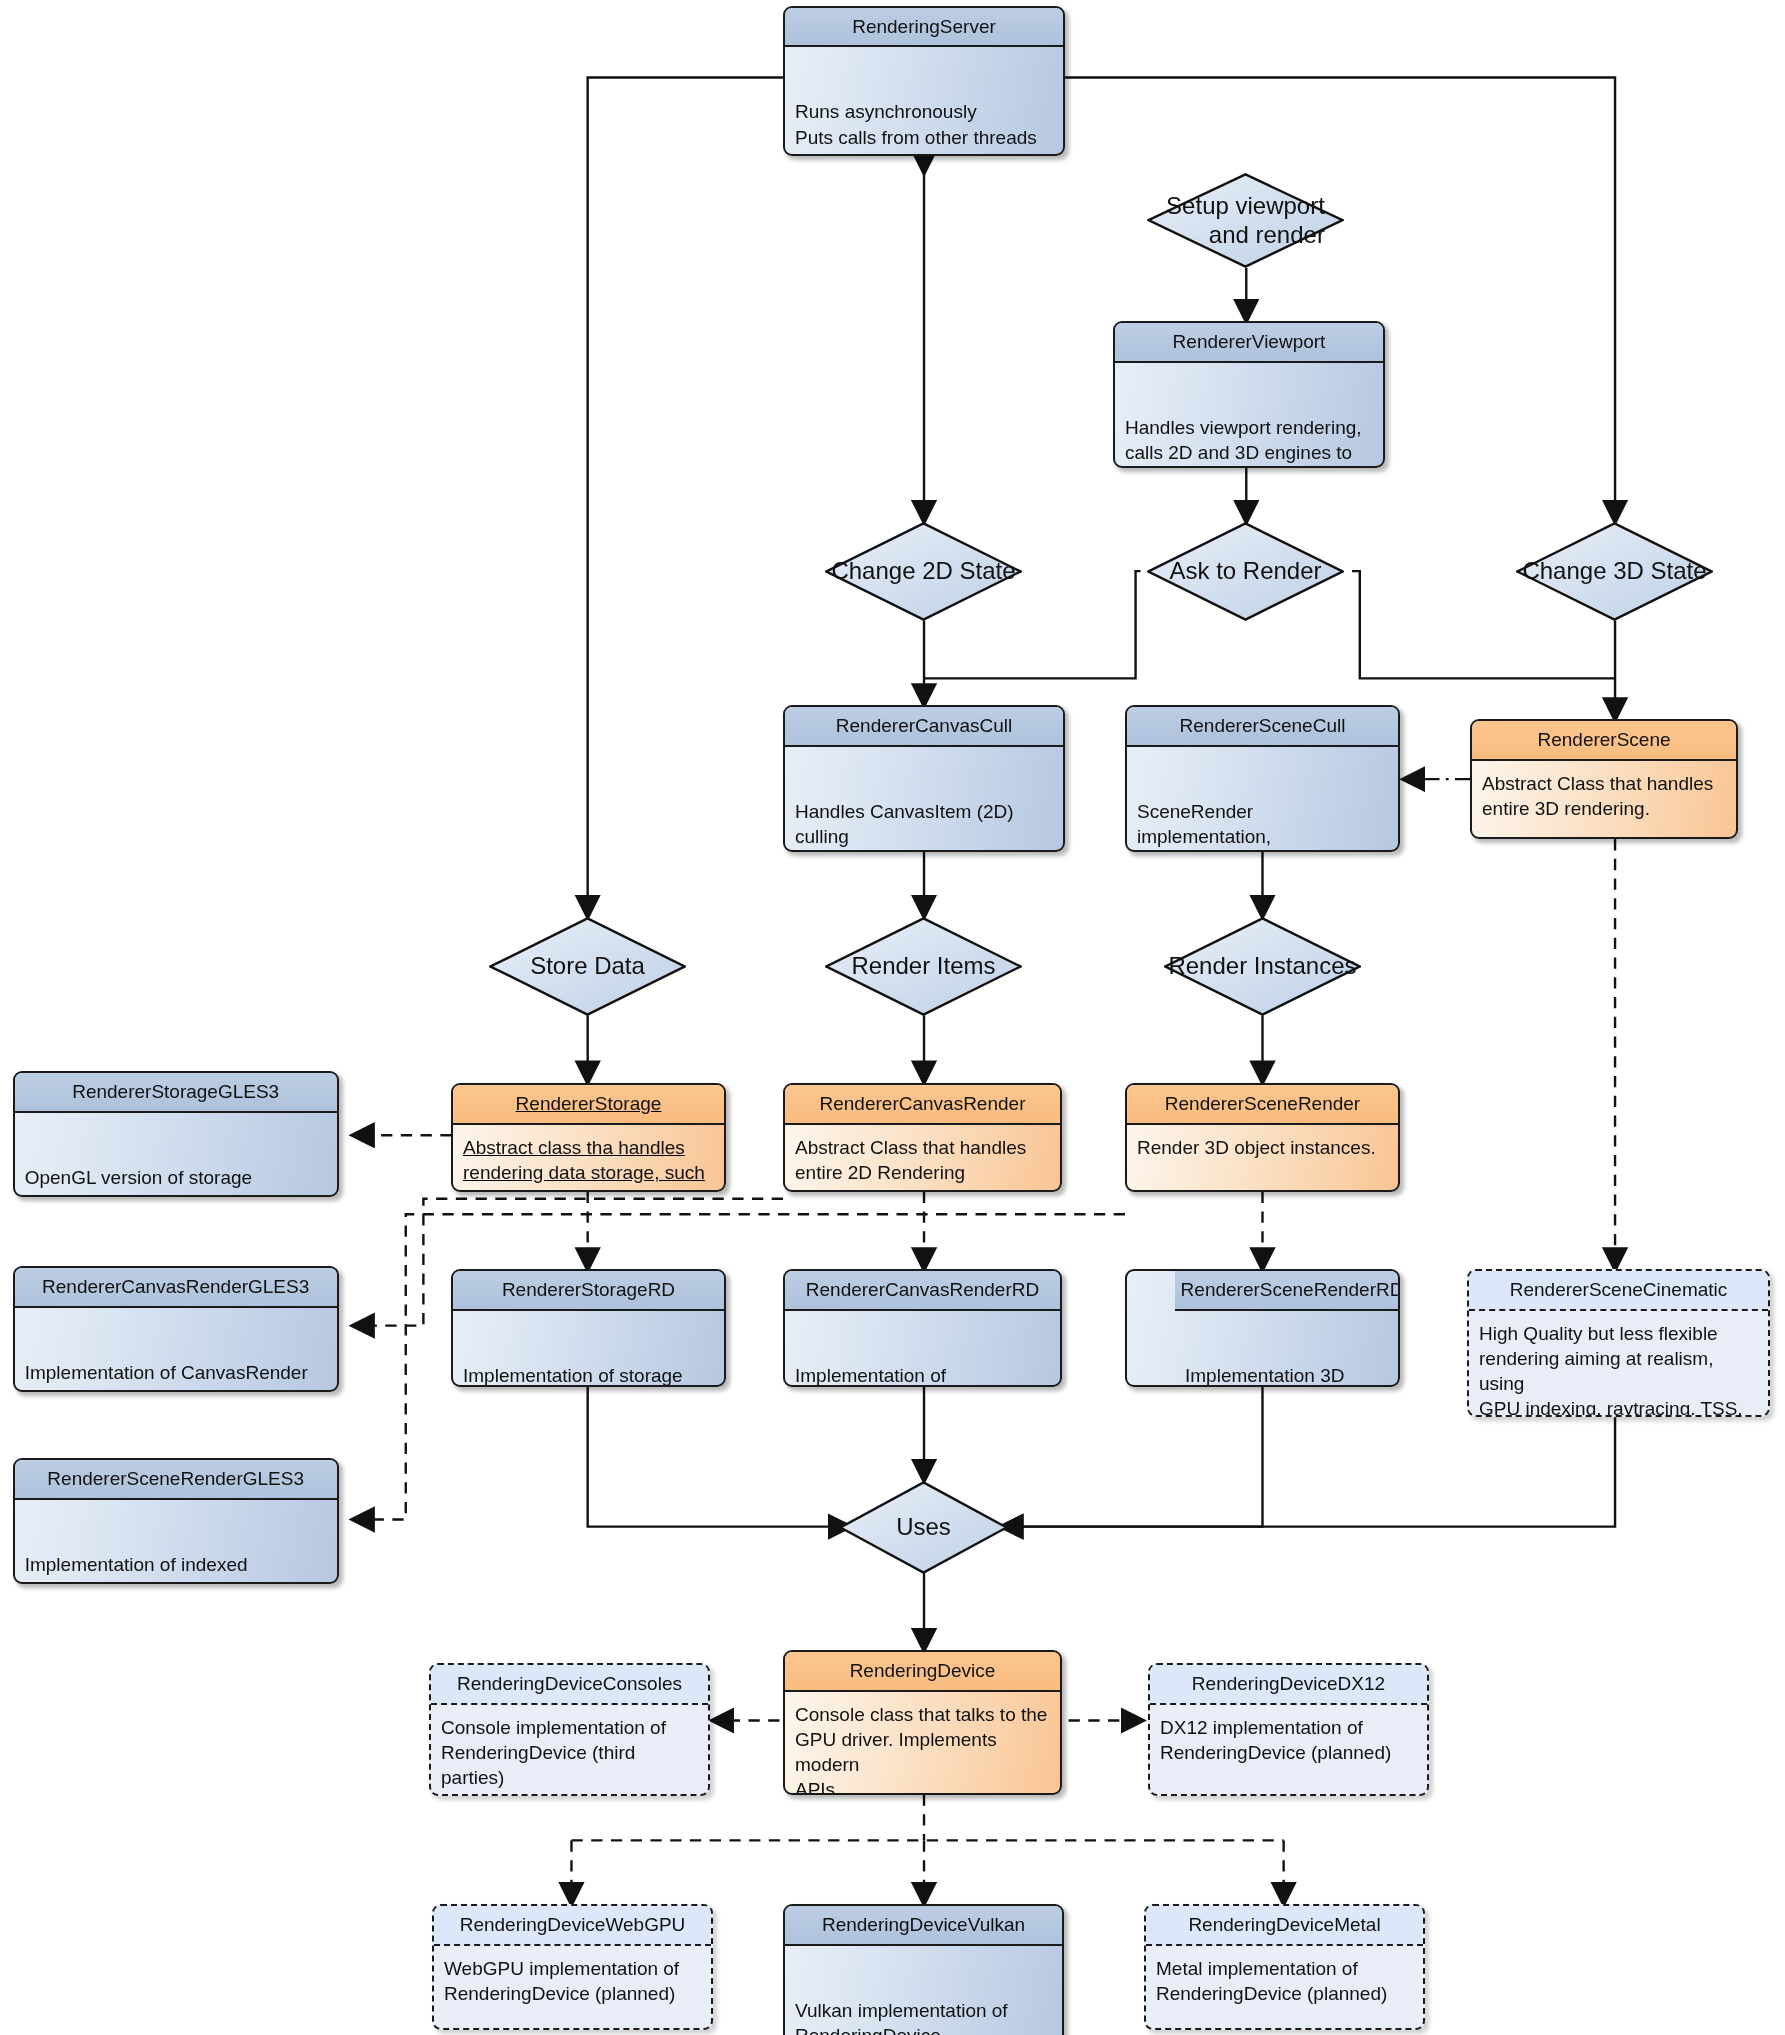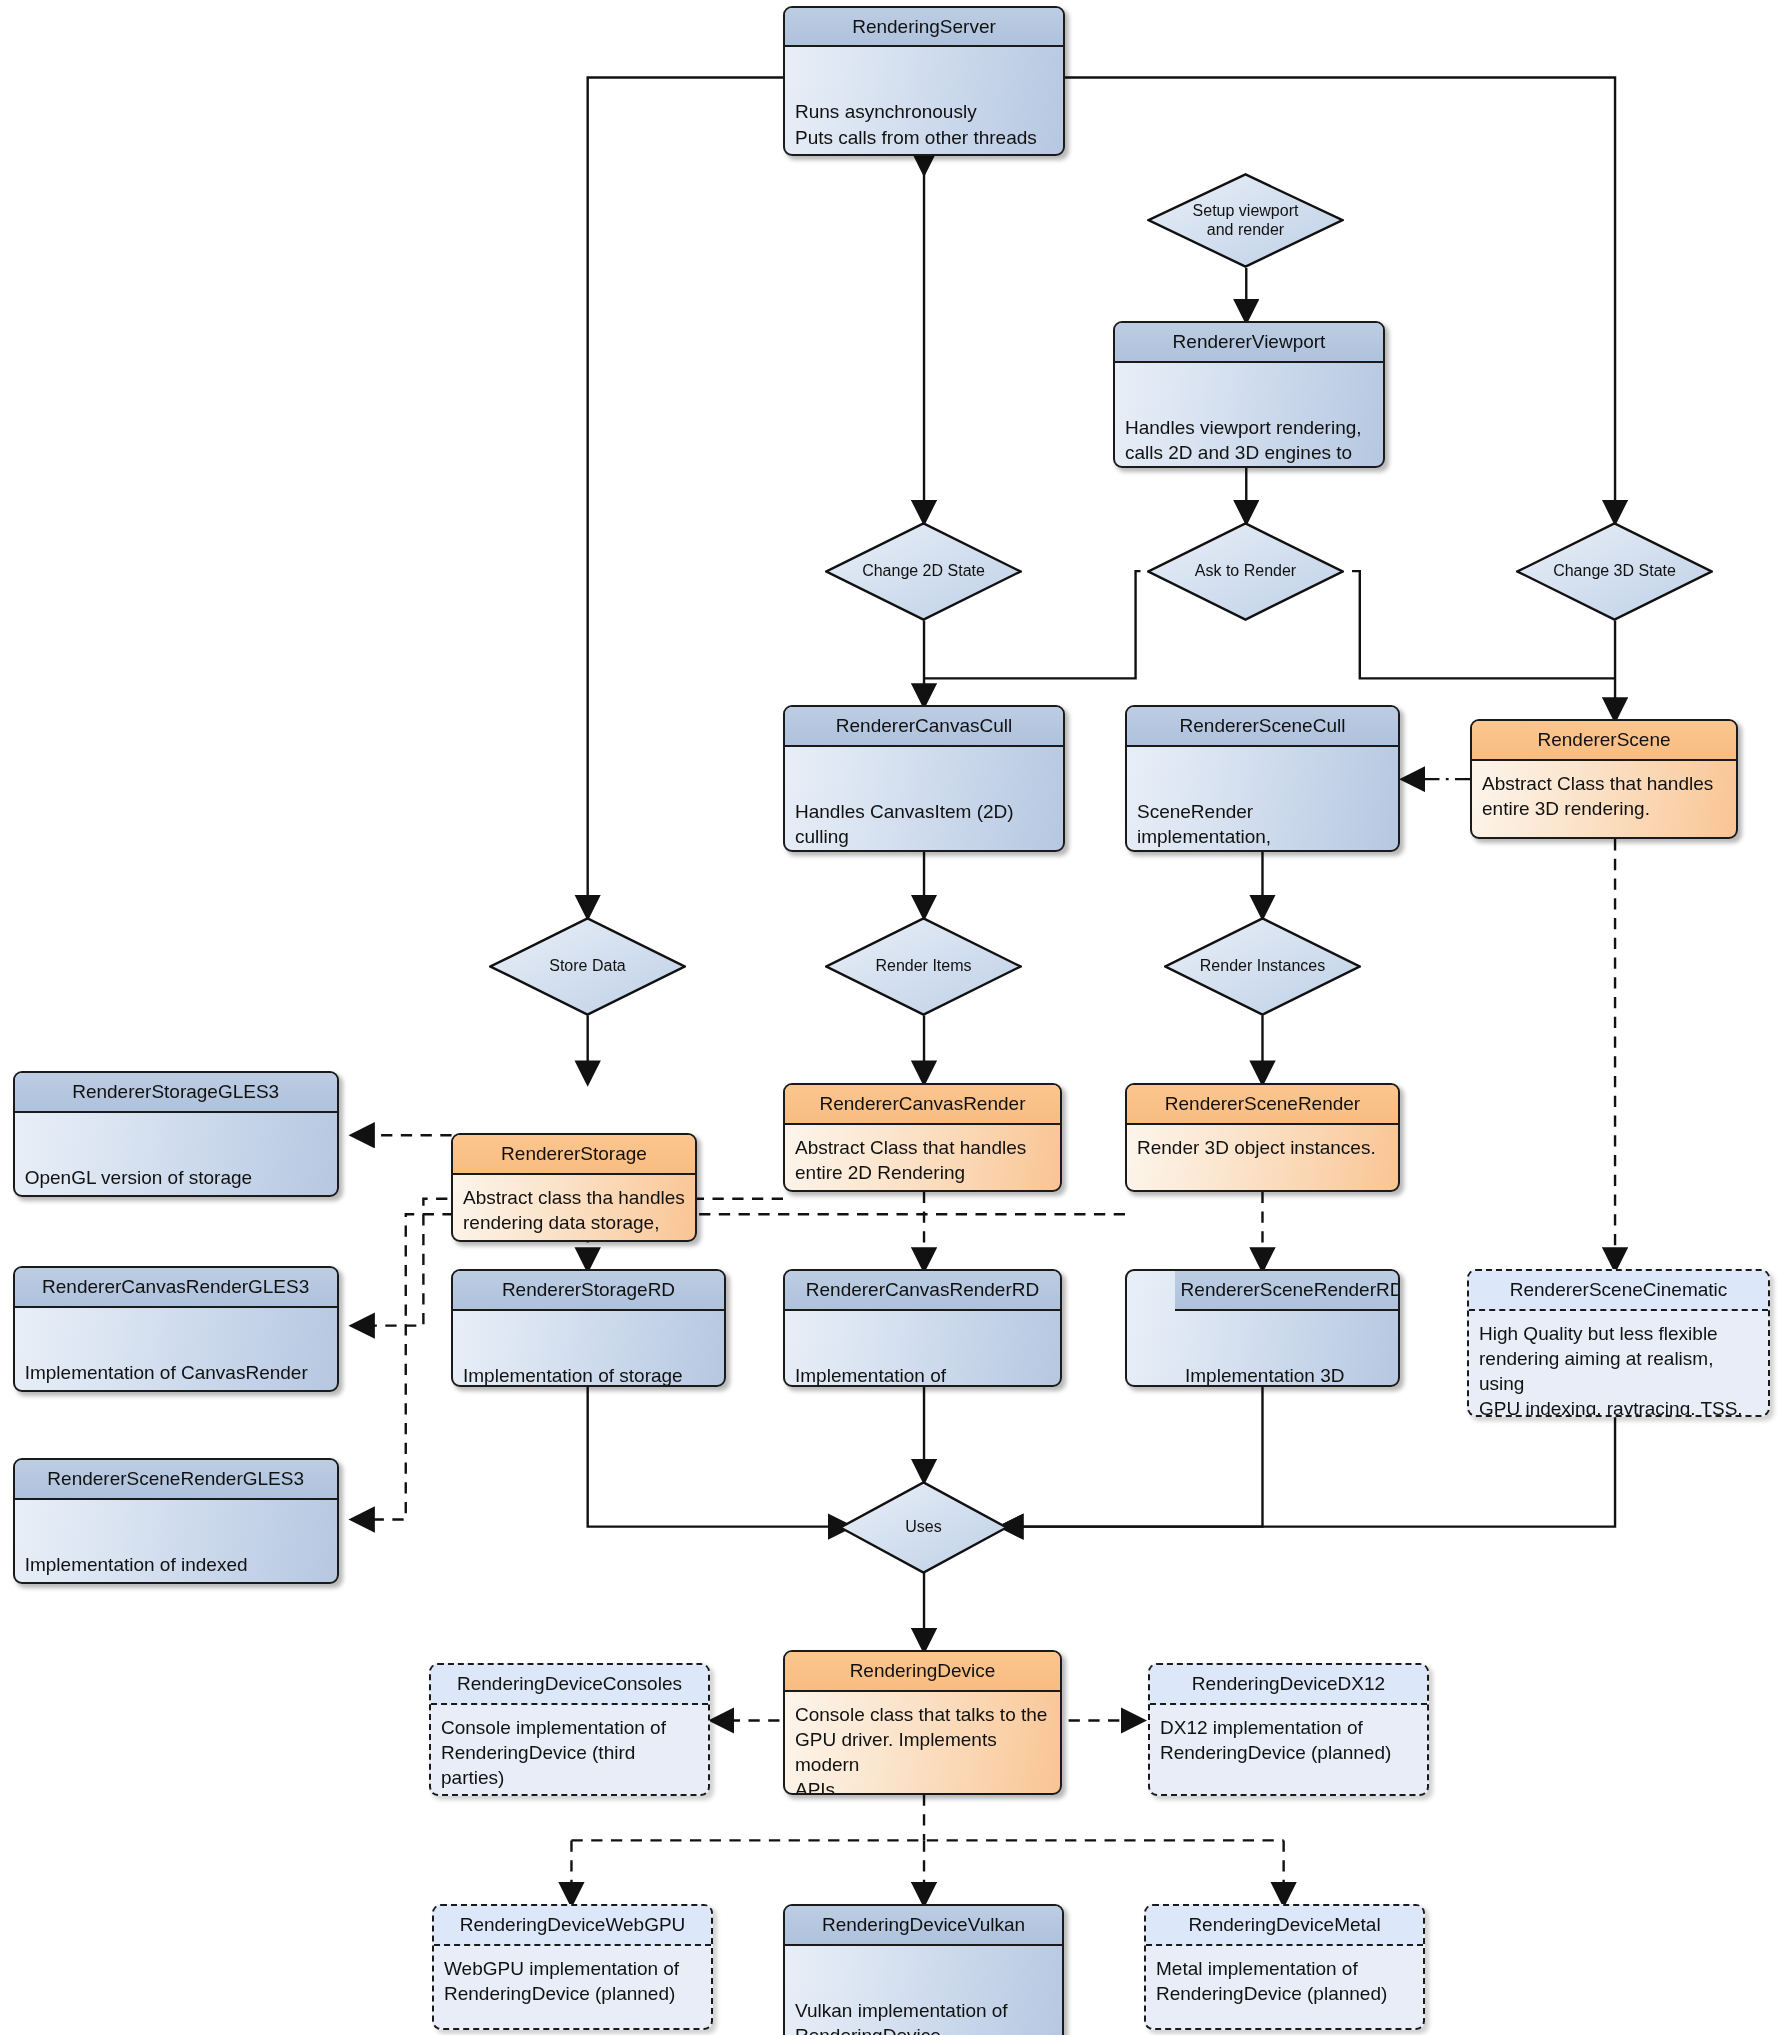--- a/index.html
+++ b/index.html
@@ -25,21 +25,21 @@
   .orange .body{background:transparent;}
 
   
   .dashed{border:2.1px dashed #1a1a1a;background:#e8edf7;box-shadow:3.5px 3.5px 4.2px rgba(0,0,0,0.18);}
   .dashed .hdr{background:#dce8f9;border-bottom:2.1px dashed #1a1a1a;}
   .dashed .body{background:transparent;}
 
   
   .diamond{position:absolute;display:flex;align-items:center;justify-content:center;}
   .diamond .dshape{position:absolute;left:0;top:0;width:100%;height:100%;}
-  .diamond .dlabel{position:relative;z-index:2;text-align:center;font-size:16px;color:#111;
+  .diamond .dlabel{position:relative;z-index:2;text-align:right;font-size:24px;color:#111;
         line-height:1.18;white-space:pre-line;padding:0 4.2px;}
 </style>
 </head>
 <body>
 
 <div id="canvas">
 
   <svg id="wires" viewBox="0 0 2532 2886" xmlns="http://www.w3.org/2000/svg">
     <defs>
       <marker id="ah" viewBox="0 0 12 12" refX="10" refY="6" markerWidth="11" markerHeight="11" orient="auto-start-reverse" markerUnits="strokeWidth">
@@ -154,21 +154,21 @@
     <div class="hdr">RendererScene</div>
     <div class="body">Abstract Class that handles
 entire 3D rendering.</div>
   </div>
 
   <div class="node blue" style="left:12.7px;top:1071px;width:326px;height:126px;">
     <div class="hdr">RendererStorageGLES3</div>
     <div class="body">OpenGL version of storage</div>
   </div>
 
-  <div class="node orange" style="left:451px;top:1133px;width:246px;height:109px;">
+  <div class="node orange" style="left:451px;top:1083px;width:275px;height:109px;text-decoration:underline;">
     <div class="hdr">RendererStorage</div>
     <div class="body">Abstract class tha handles
 rendering data storage, such
 as meshes, textures, etc.</div>
   </div>
 
   <div class="node orange" style="left:783px;top:1083px;width:279px;height:109px;">
     <div class="hdr">RendererCanvasRender</div>
     <div class="body">Abstract Class that handles
 entire 2D Rendering</div>

